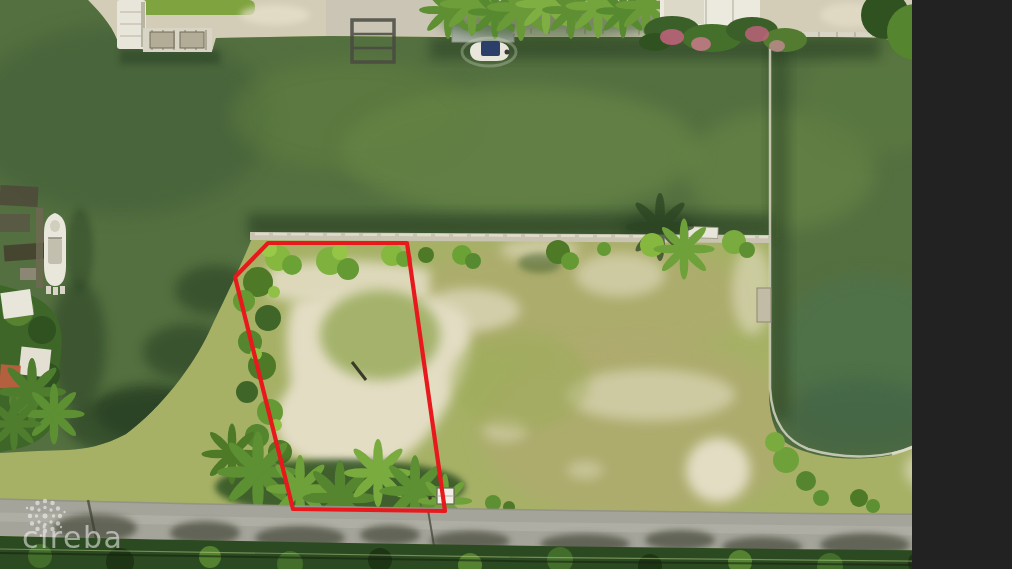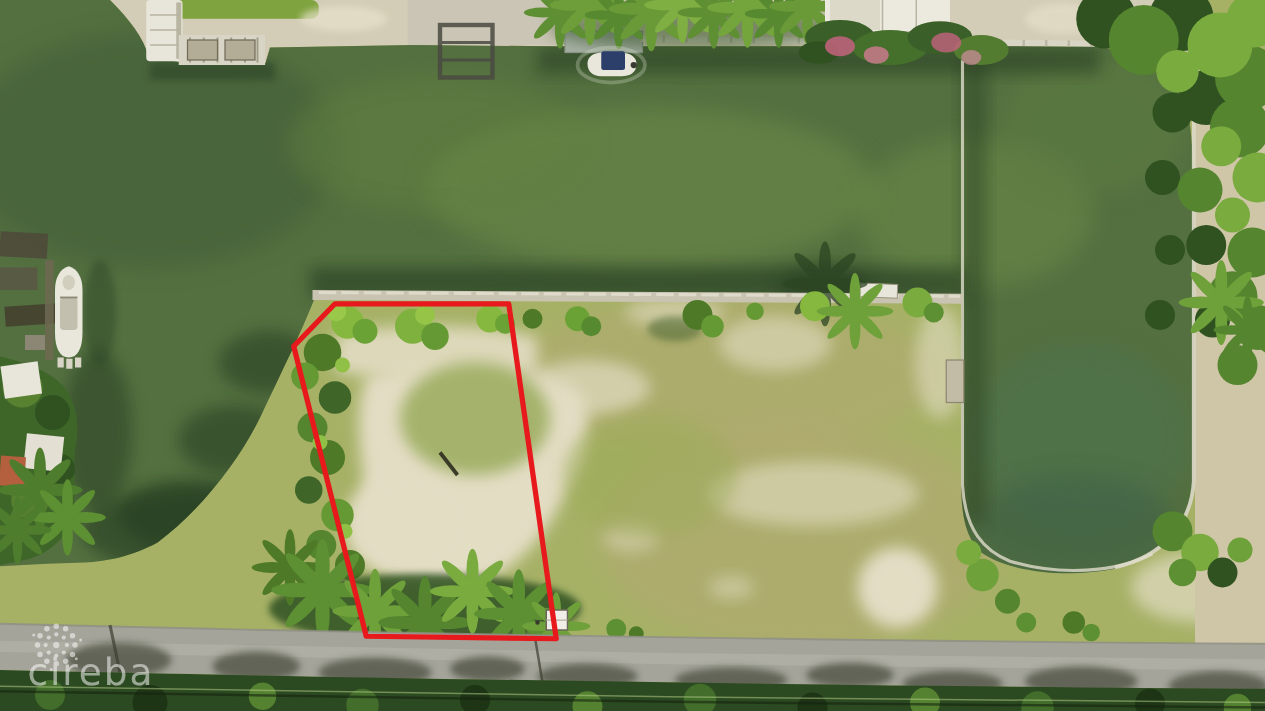--- a/index.html
+++ b/index.html
@@ -1,16 +1,16 @@
 <!DOCTYPE html>
 <html style="--water: #547040; --water-dark: #47633b; --water-algae: #6e8c4a; --water-shadow: #263e22; --land-grass: #a6b166; --land-tan: #b3a873; --sand-patch: #e3ddc4; --sand-shore: #d3ccb6; --sand-dry: #cfc5a7; --seawall: #c9c4b2; --seawall-cap: #e0dccb; --road: #a5a49b; --road-shadow: #4c503f; --veg-dark: #2c4a21; --tree-dark: #2f5220; --tree-mid: #55852f; --tree-bright: #79ab3f; --roof-white: #e8e5da; --roof-terracotta: #b45f3e; --boat-white: #e9e7dc; --boat-canopy: #2c3f6b; --hedge-pink: #c4637e; --boundary-red: #e8191c; --watermark-white: #ffffff;"><head>
 <meta charset="utf-8">
 <style>
   html,body{margin:0;padding:0;background:#222;}
-  .stage{position:relative;width:1012px;height:569px;overflow:hidden;
+  .stage{position:relative;width:912px;height:569px;overflow:hidden;
          font-family:"DejaVu Sans",sans-serif;}
   svg{display:block}
   .water{fill:var(--water)}
   .land{fill:var(--land-grass)}
   .topsand{fill:var(--sand-shore)}
   .rightsand{fill:var(--sand-dry)}
   .road{fill:var(--road)}
   .veg{fill:var(--veg-dark)}
   .seawall{fill:var(--seawall)}
   .wallcap{stroke:var(--seawall-cap);fill:none}

